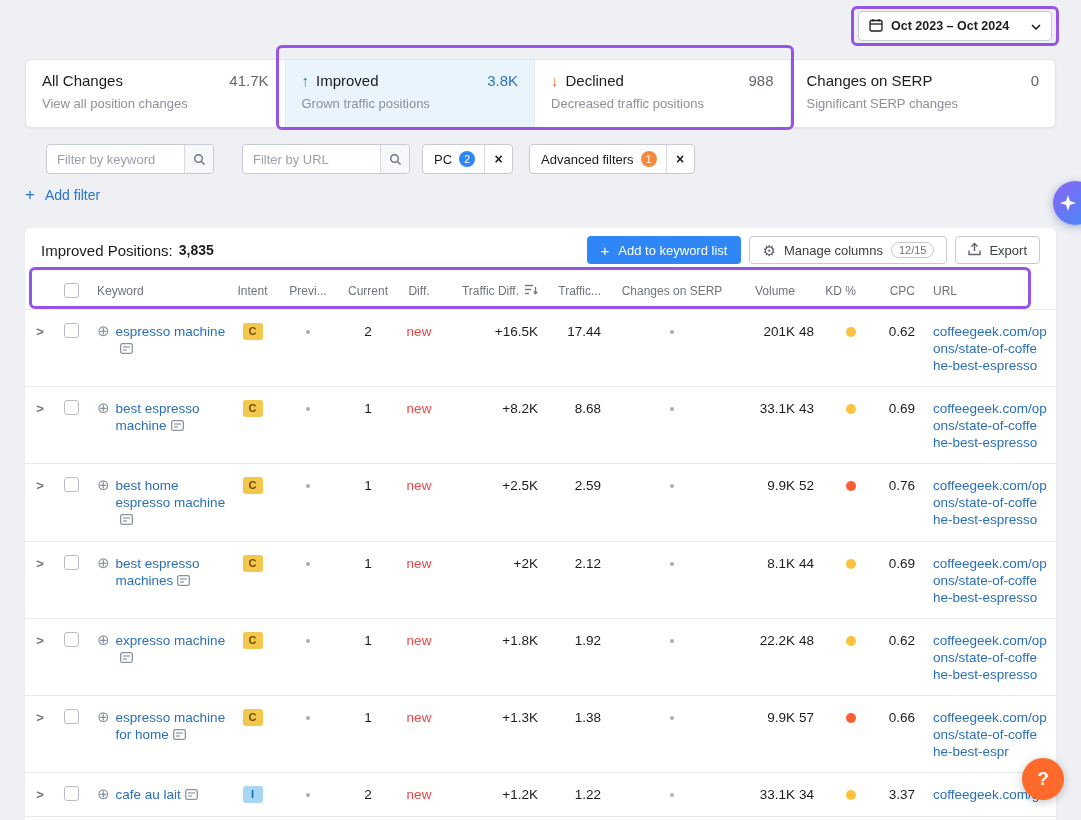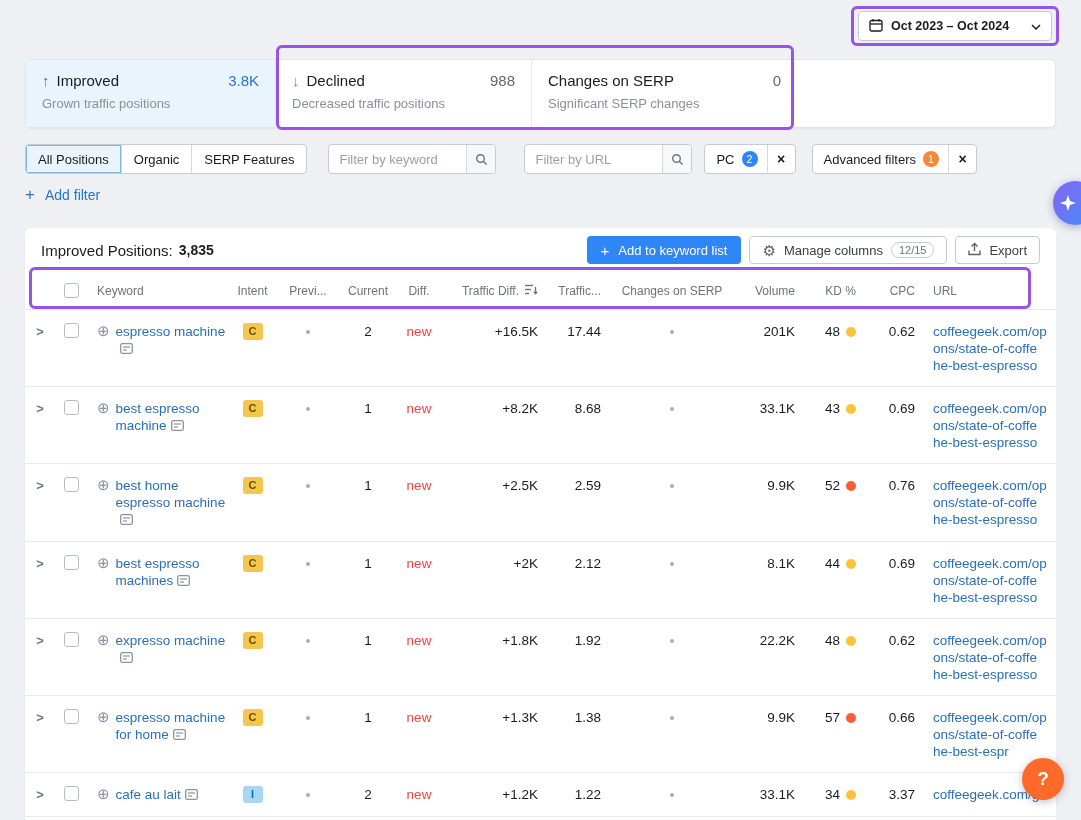--- a/index.html
+++ b/index.html
@@ -152,21 +152,21 @@
   .pluscircle { color:#8a93a2; font-size:15px; line-height:16px; cursor:pointer; }
   .kwtext { flex:1; min-width:0; line-height:17px; }
   .kwlink { color:#2a6fb8; text-decoration:none; cursor:pointer; }
   .serpicon { display:inline-block; margin-left:4px; vertical-align:-1px; cursor:pointer; }
   .intent {
     display:inline-block; min-width:20px; height:17px; border-radius:3px;
     font-size:11px; font-weight:bold; line-height:17px; text-align:center; padding:0 3px;
   }
   .dot { width:4px; height:4px; border-radius:50%; background:#a7adb8; display:inline-block; margin-top:7px; }
   .diff-new { color:#ef4444; }
-  .c-kd { display:flex; justify-content:flex-end; align-items:center; gap:6px; padding-right:4px; }
+  .c-kd { display:flex; justify-content:space-between; align-items:center; gap:6px; padding-right:4px; }
   .kddot { width:10px; height:10px; border-radius:50%; display:inline-block; }
   .c-url { overflow:hidden; padding-left:14px; }
   .c-url div { white-space:nowrap; color:#2a6fb8; cursor:pointer; }
   .sort-icon { margin-left:6px; }
 
   
   .ai-fab {
     position:absolute; right:-16px; top:181px; width:44px; height:44px; border-radius:50%;
     background:linear-gradient(135deg,#8a63f6,#3f8ef7);
     box-shadow:0 2px 8px rgba(40,40,120,.35);
@@ -196,20 +196,27 @@
     </span>
     <span>Oct 2023 – Oct 2024</span>
     <span style="margin-left:auto">
       <svg width="10" height="6" viewBox="0 0 10 6">
           <polyline points="1,1 5,5 9,1" fill="none" stroke="#1b1c1f" stroke-width="1.5"></polyline>
         </svg>
     </span>
   </div>
 
   <div class="cards">
+    <div class="card c0">
+      <div class="card-top">
+        <span class="card-title">All Changes</span>
+        <span class="card-value">41.7K</span>
+      </div>
+      <div class="card-sub">View all position changes</div>
+    </div>
     <div class="card c1">
       <div class="card-top">
         <span class="card-arrow arrow-up">↑</span>
         <span class="card-title">Improved</span>
         <span class="card-value">3.8K</span>
       </div>
       <div class="card-sub">Grown traffic positions</div>
     </div>
     <div class="card c2">
       <div class="card-top">
@@ -222,25 +229,20 @@
     <div class="card c3">
       <div class="card-top">
         <span class="card-title">Changes on SERP</span>
         <span class="card-value">0</span>
       </div>
       <div class="card-sub">Significant SERP changes</div>
     </div>
   </div>
 
   <div class="filter-row">
-    <div class="tabs">
-      <div class="tab active">All Positions</div>
-      <div class="tab">Organic</div>
-      <div class="tab">SERP Features</div>
-    </div>
     <div class="finput">
       <input type="text" placeholder="Filter by keyword" style="">
       <span class="search-btn">
         <svg width="13" height="13" viewBox="0 0 13 13">
             <circle cx="5.5" cy="5.5" r="3.8" fill="none" stroke="#6e737d" stroke-width="1.4"></circle>
             <line x1="8.4" y1="8.4" x2="11.6" y2="11.6" stroke="#6e737d" stroke-width="1.4"></line>
           </svg>
       </span>
     </div>
     <div class="finput">

